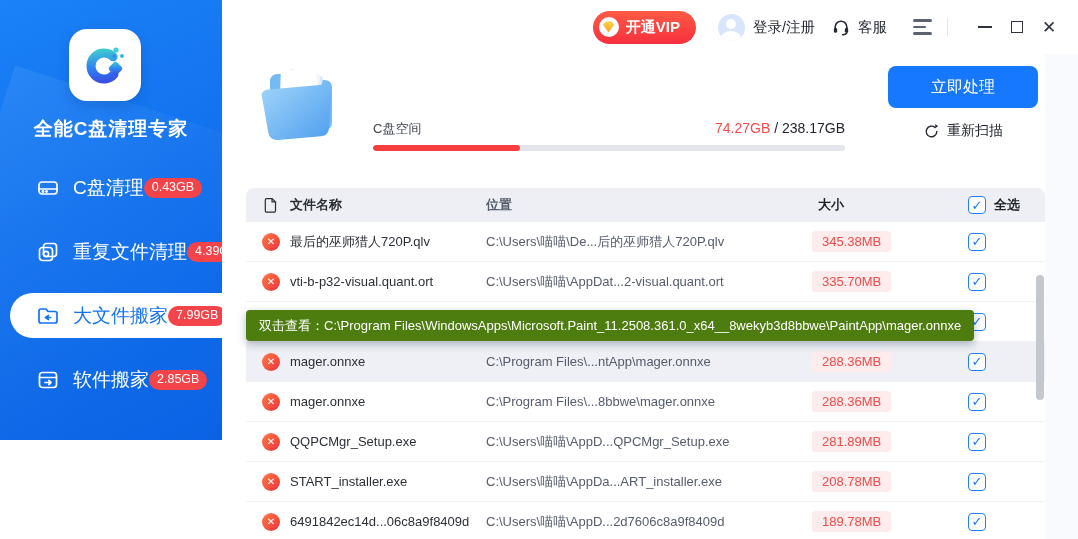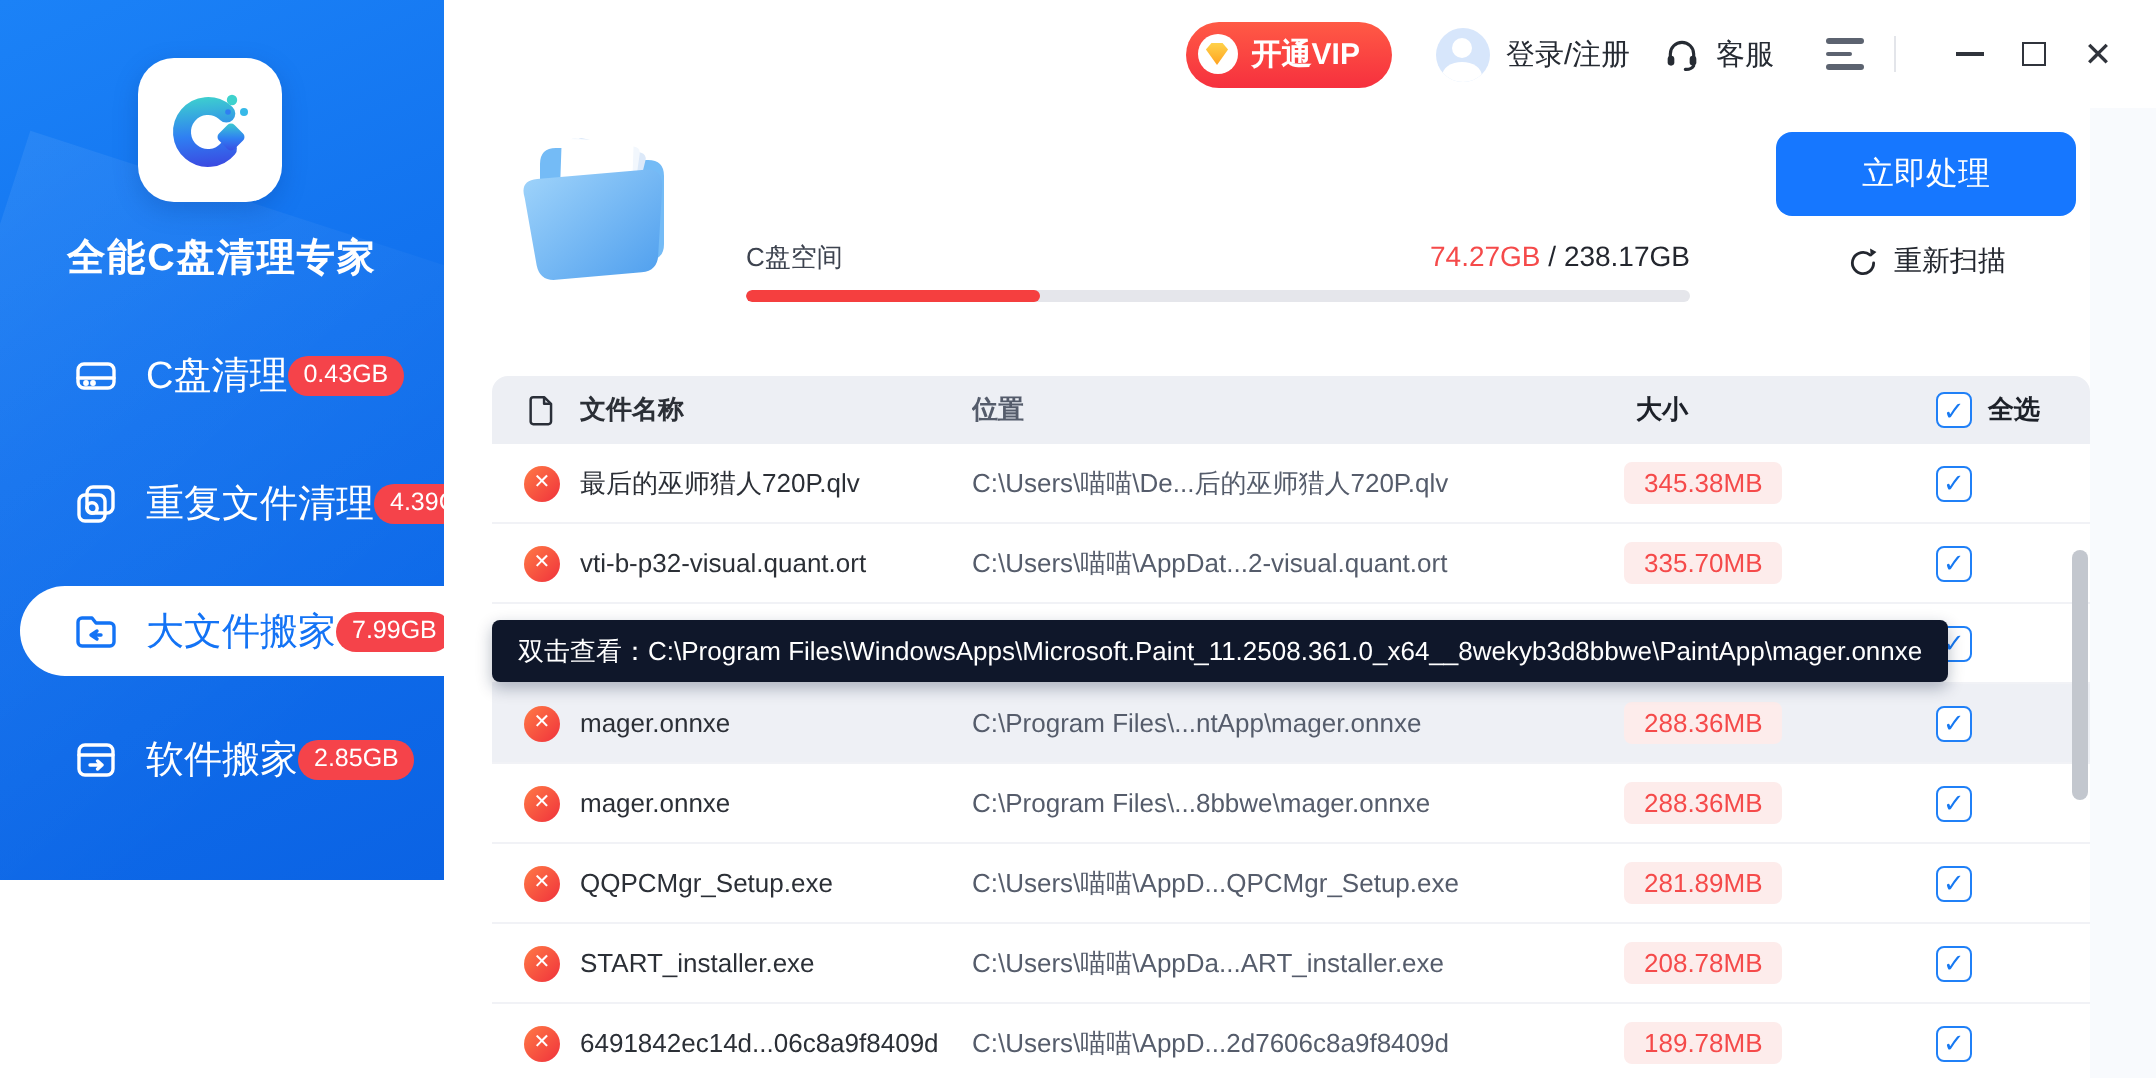--- a/index.html
+++ b/index.html
@@ -113,21 +113,21 @@
   .status-ic { width:18px; height:18px; border-radius:50%;
     background:linear-gradient(135deg,#ff7a45,#f0323c);
     color:#fff; font-size:10px; font-weight:bold; display:flex; align-items:center;
     justify-content:center; cursor:pointer; }
   .checkbox { width:18px; height:18px; border:1.5px solid #2080f7; border-radius:4px;
     background:#fff; color:#1779f2; font-size:13px; font-weight:bold;
     display:flex; align-items:center; justify-content:center; cursor:pointer; line-height:1; }
   .select-all-label { font-size:13px; font-weight:bold; color:#1d2129; }
   
   .tooltip { position:absolute; left:24px; top:310px; height:31px; line-height:31px;
-    background:#0f172a; color:#ffffff; font-size:13px; padding:0 13px; border-radius:4px;
+    background:#4d7c0f; color:#ffffff; font-size:13px; padding:0 13px; border-radius:4px;
     white-space:nowrap; z-index:50; box-shadow:0 3px 8px rgba(10,25,60,0.3); }
   .scroll-thumb { position:absolute; left:814px; top:275px; width:8px; height:125px;
     background:#c3c7ce; border-radius:4px; z-index:40; cursor:grab; }
 </style>
 </head>
 <body>
 
 <div class="sidebar">
   <div class="logo-box">
     <svg width="48" height="48" viewBox="0 0 48 48">

